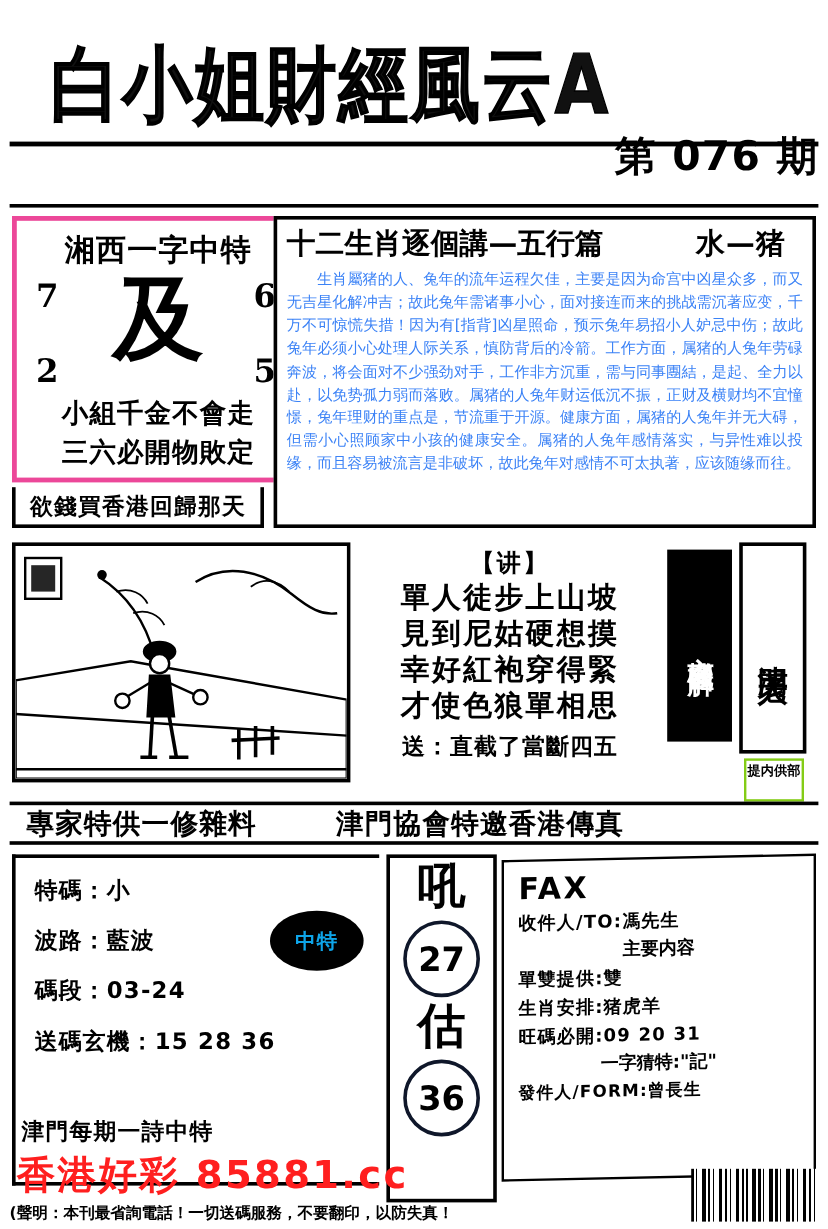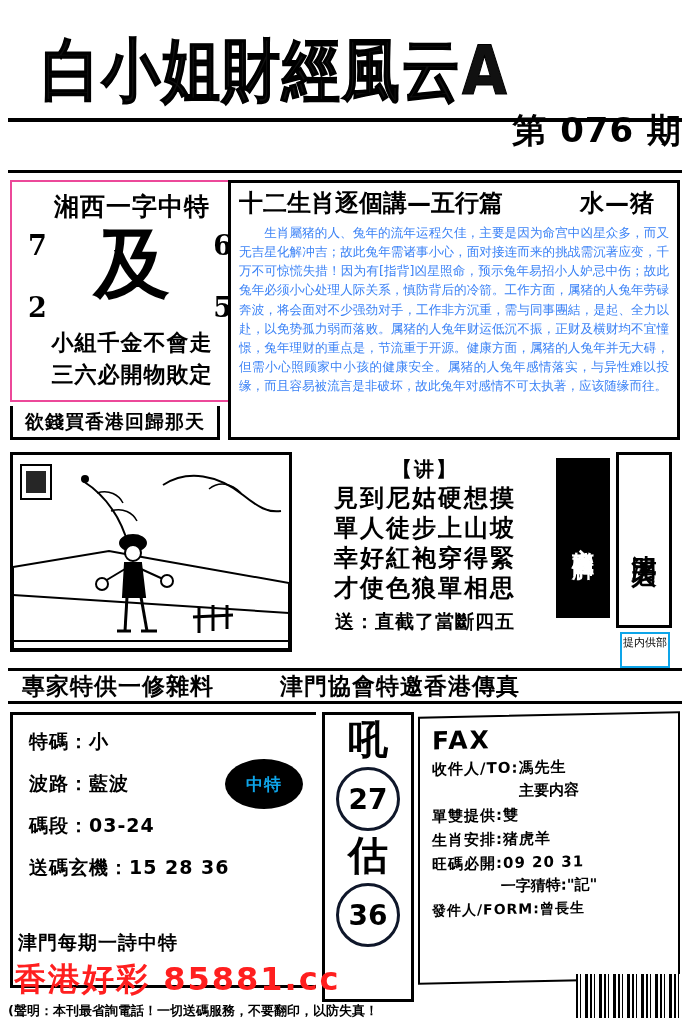--- a/index.html
+++ b/index.html
@@ -36,21 +36,21 @@
     letter-spacing:1px;
     white-space:nowrap;
   }
   
   .hr{
     position:absolute;left:8px;width:674px;background:#000;
   }
   
   .leftbox{
     position:absolute;left:10px;top:180px;width:244px;height:222px;
-    border:2px solid #ec4899;
+    border:4px solid #ec4899;
     box-sizing:border-box;
     background:#fff;
   }
   .leftbox .lb-title{
     position:absolute;left:0;right:0;top:8px;
     text-align:center;font-size:25px;font-weight:bold;letter-spacing:1px;
   }
   .lb-num{
     position:absolute;font-size:27px;font-weight:bold;font-family:"DejaVu Serif",serif;
   }
@@ -134,22 +134,22 @@
     position:absolute;left:616px;top:452px;width:56px;height:176px;
     border:3px solid #000;box-sizing:border-box;
     display:flex;align-items:center;justify-content:center;
   }
   .blk2 span{
     writing-mode:vertical-rl;text-orientation:upright;
     font-size:25px;font-weight:bold;letter-spacing:3px;
   }
   .blk3{
     position:absolute;left:620px;top:632px;width:50px;height:36px;
-    border:2px solid #0ea5e9;box-sizing:border-box;
-    font-size:11px;font-weight:normal;text-align:center;
+    border:2px solid #84cc16;box-sizing:border-box;
+    font-size:11px;font-weight:bold;text-align:center;
     line-height:1.3;padding-top:2px;
   }
   
   .band{
     position:absolute;left:8px;top:668px;width:674px;height:36px;
     border-top:3px solid #000;border-bottom:3px solid #000;
     box-sizing:border-box;
     display:flex;align-items:center;
   }
   .band .bl{
@@ -307,22 +307,22 @@
         <path d="M200 150 L200 176"></path>
         <path d="M214 150 L214 174"></path>
         <path d="M180 162 L220 160"></path>
       </g>
       <path d="M0 186 L276 186" stroke="#000" stroke-width="2"></path>
     </svg>
   </div>
 
   <div class="verse">
     <div class="vh">【讲】</div>
+    <div class="vl">單人徒步上山坡</div>
     <div class="vl">見到尼姑硬想摸</div>
-    <div class="vl">單人徒步上山坡</div>
     <div class="vl">幸好紅袍穿得緊</div>
     <div class="vl">才使色狼單相思</div>
     <div class="vsend">送：直截了當斷四五</div>
   </div>
 
   <div class="blk1">
     <span>玄機圖解</span>
   </div>
   <div class="blk2">
     <span>津門老人</span>

